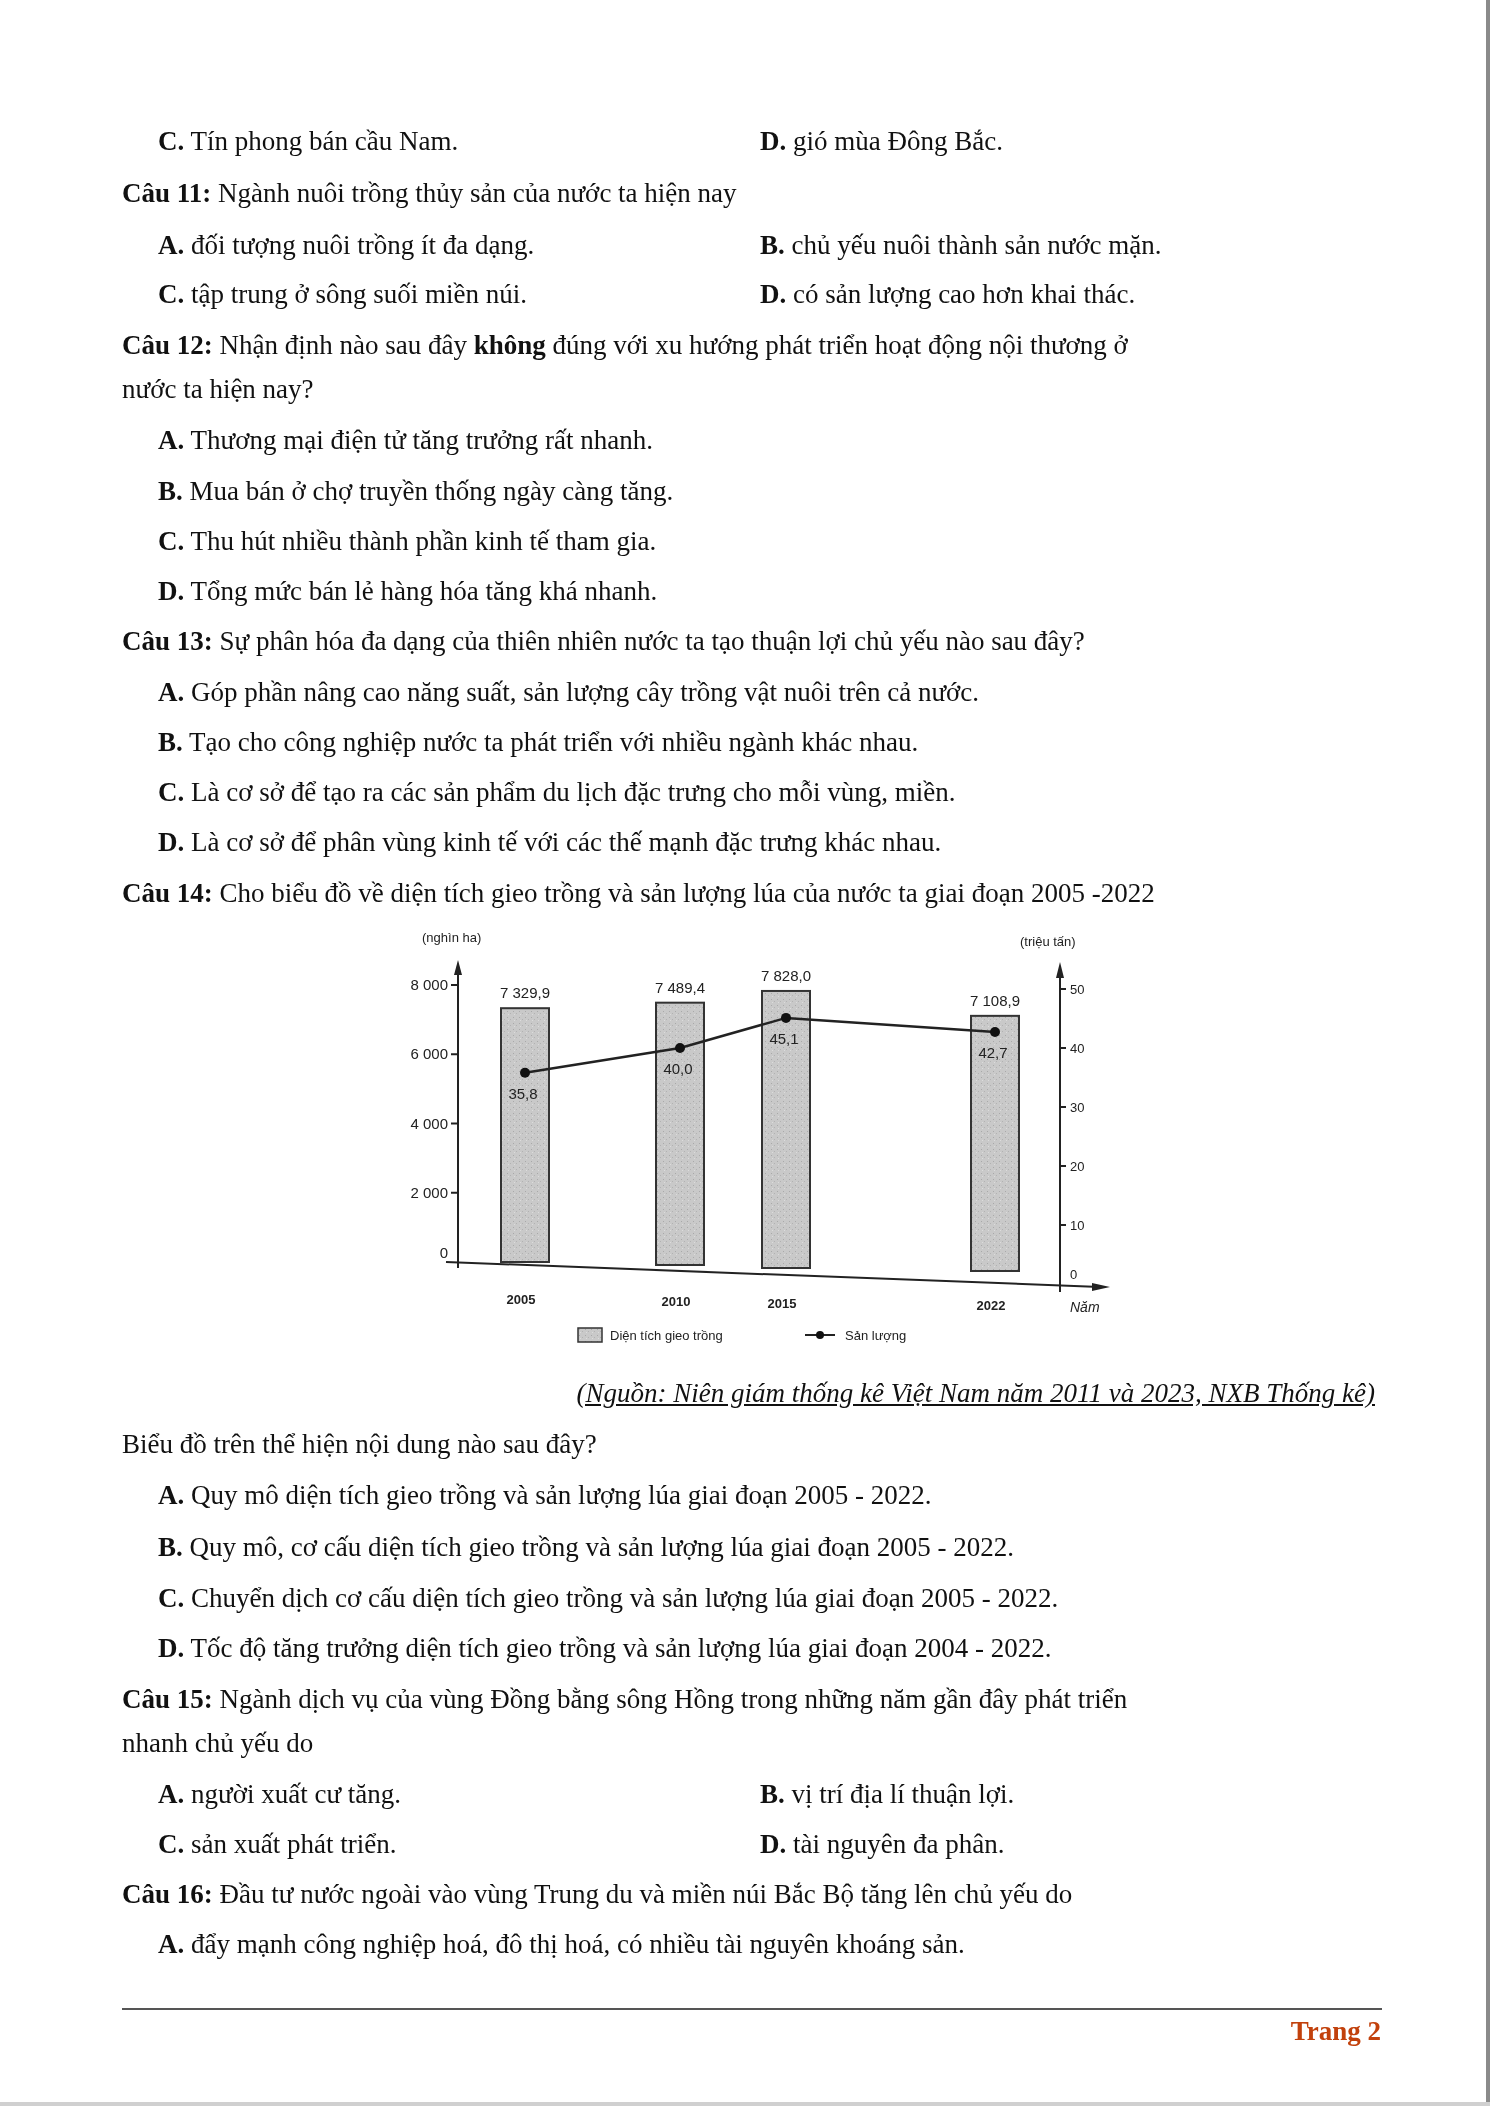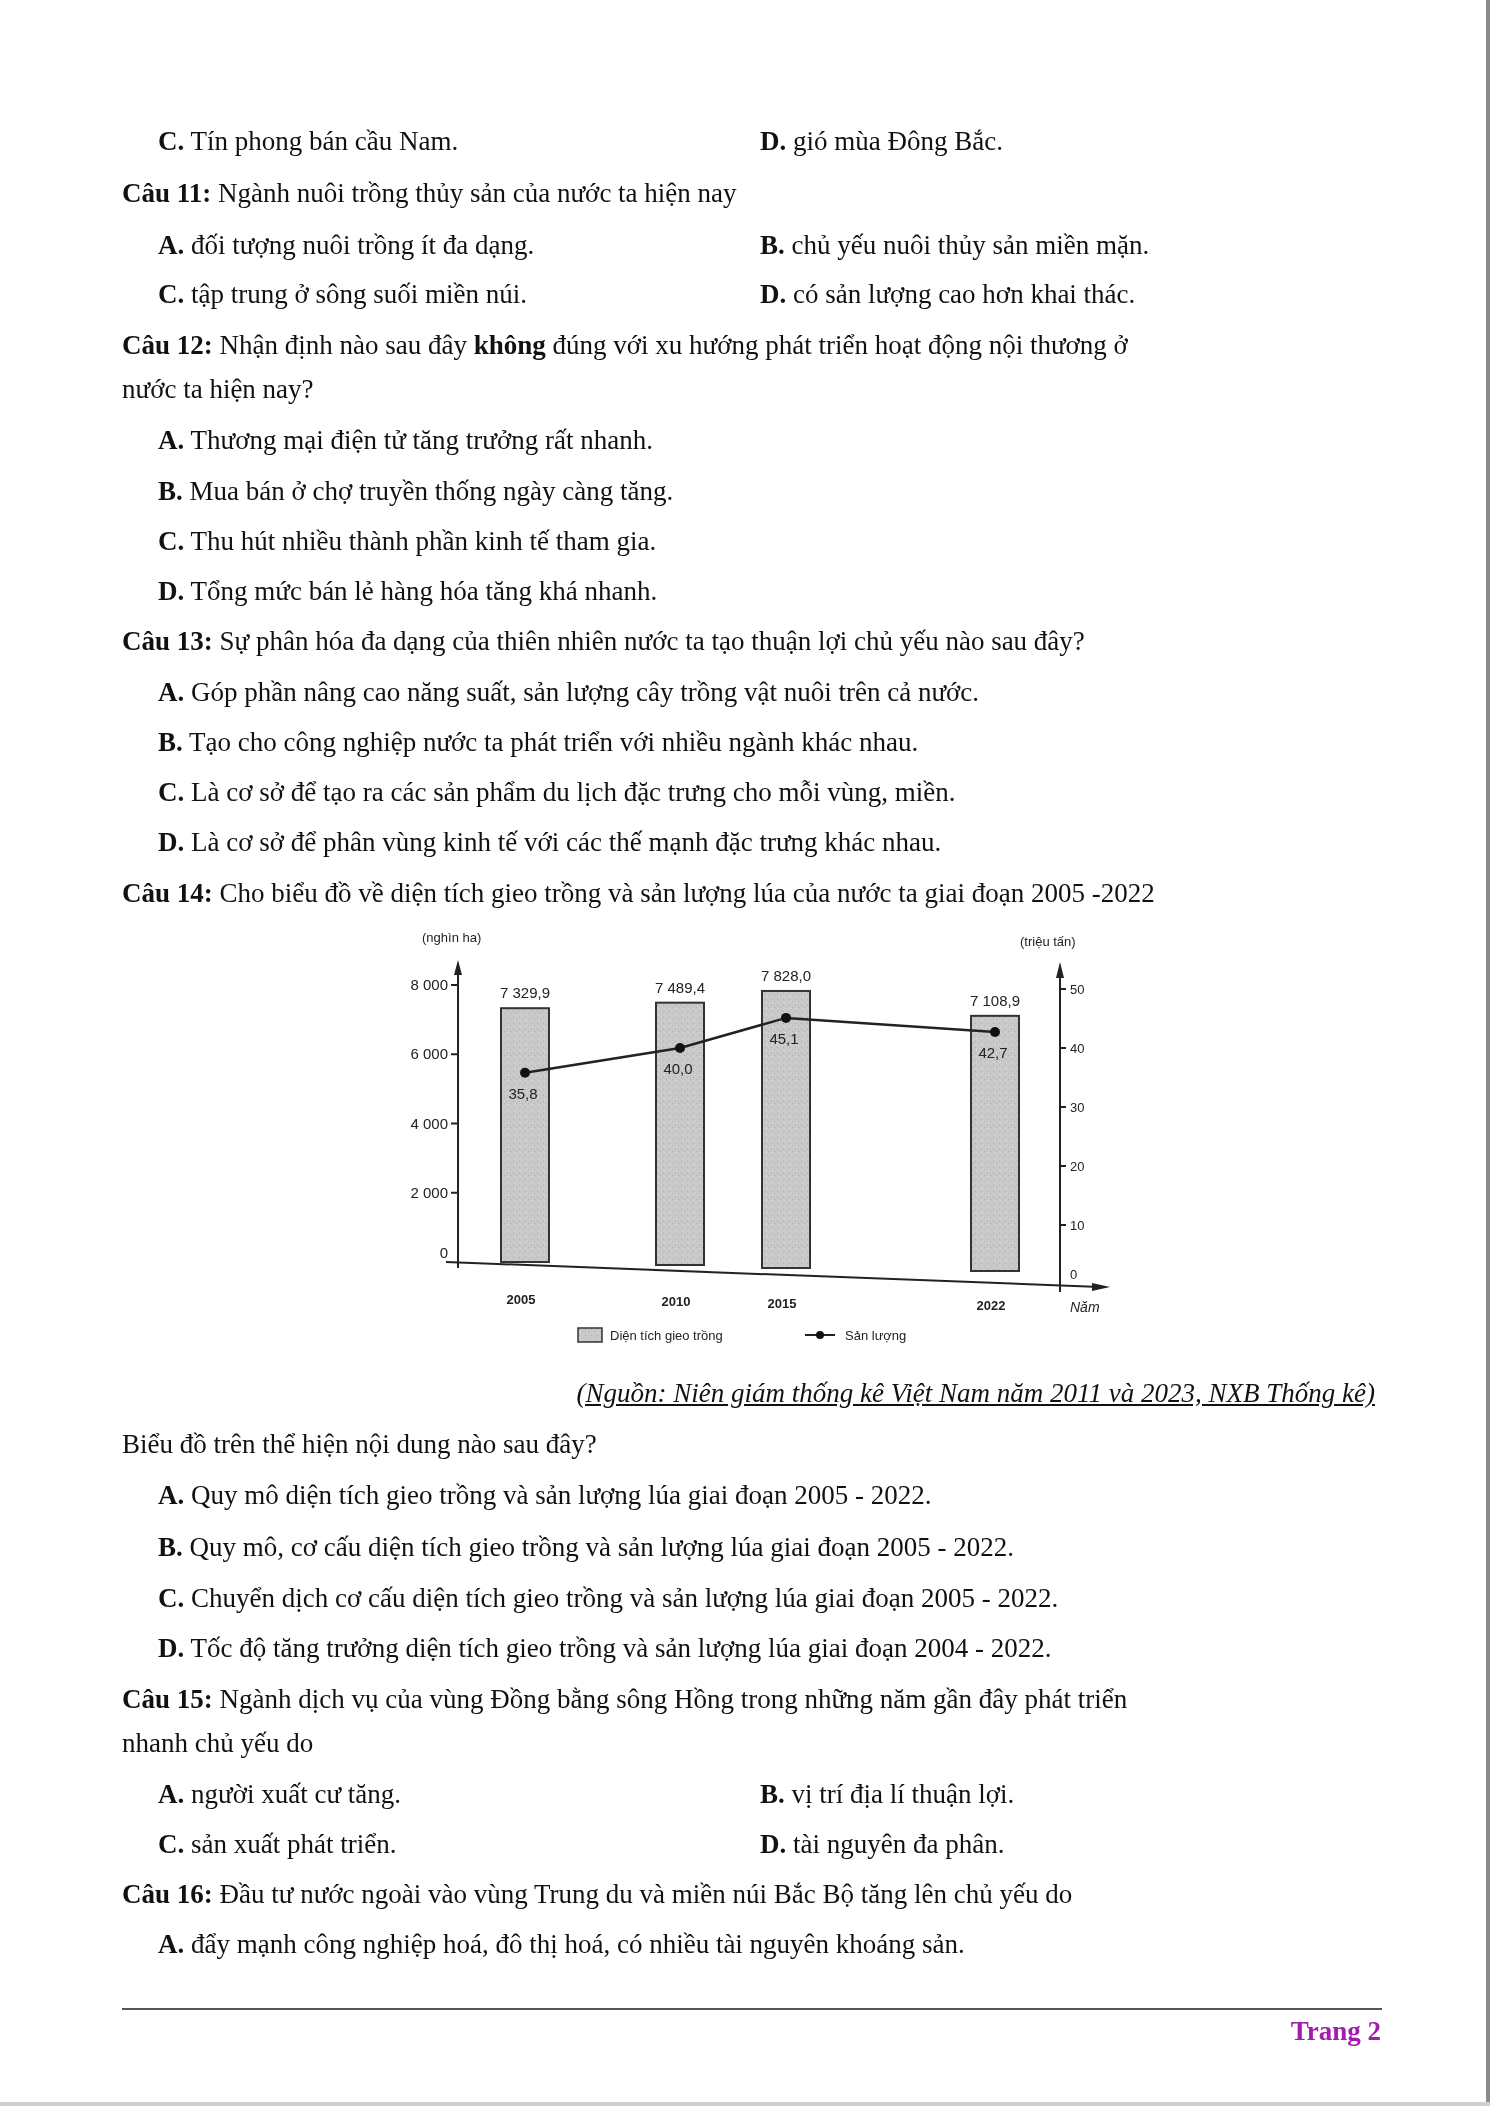--- a/index.html
+++ b/index.html
@@ -34,21 +34,21 @@
   <span class="b">D.</span> <span>gió mùa Đông Bắc.</span>
 </div>
 
 <div class="line q" style="top:176px">
   <span class="b">Câu 11:</span> <span>Ngành nuôi trồng thủy sản của nước ta hiện nay</span>
 </div>
 <div class="line ind" style="top:228px">
   <span class="b">A.</span> <span>đối tượng nuôi trồng ít đa dạng.</span>
 </div>
 <div class="line col2" style="top:228px">
-  <span class="b">B.</span> <span>chủ yếu nuôi thủy sản miền mặn.</span>
+  <span class="b">B.</span> <span>chủ yếu nuôi thành sản nước mặn.</span>
 </div>
 <div class="line ind" style="top:277px">
   <span class="b">C.</span> <span>tập trung ở sông suối miền núi.</span>
 </div>
 <div class="line col2" style="top:277px">
   <span class="b">D.</span> <span>có sản lượng cao hơn khai thác.</span>
 </div>
 
 <div class="line q" style="top:328px">
   <span class="b">Câu 12:</span> <span>Nhận định nào sau đây</span> <span class="b">không</span> <span>đúng với xu hướng phát triển hoạt động nội thương ở</span>
@@ -198,13 +198,13 @@
 </div>
 
 <div class="line q" style="top:1877px">
   <span class="b">Câu 16:</span> <span>Đầu tư nước ngoài vào vùng Trung du và miền núi Bắc Bộ tăng lên chủ yếu do</span>
 </div>
 <div class="line ind" style="top:1927px">
   <span class="b">A.</span> <span>đẩy mạnh công nghiệp hoá, đô thị hoá, có nhiều tài nguyên khoáng sản.</span>
 </div>
 
 <div class="footer-rule"></div>
-<div class="page-num" style="color: #a21caf;">Trang 2</div>
+<div class="page-num" style="color: #c2410c;">Trang 2</div>
 
 </body></html>

